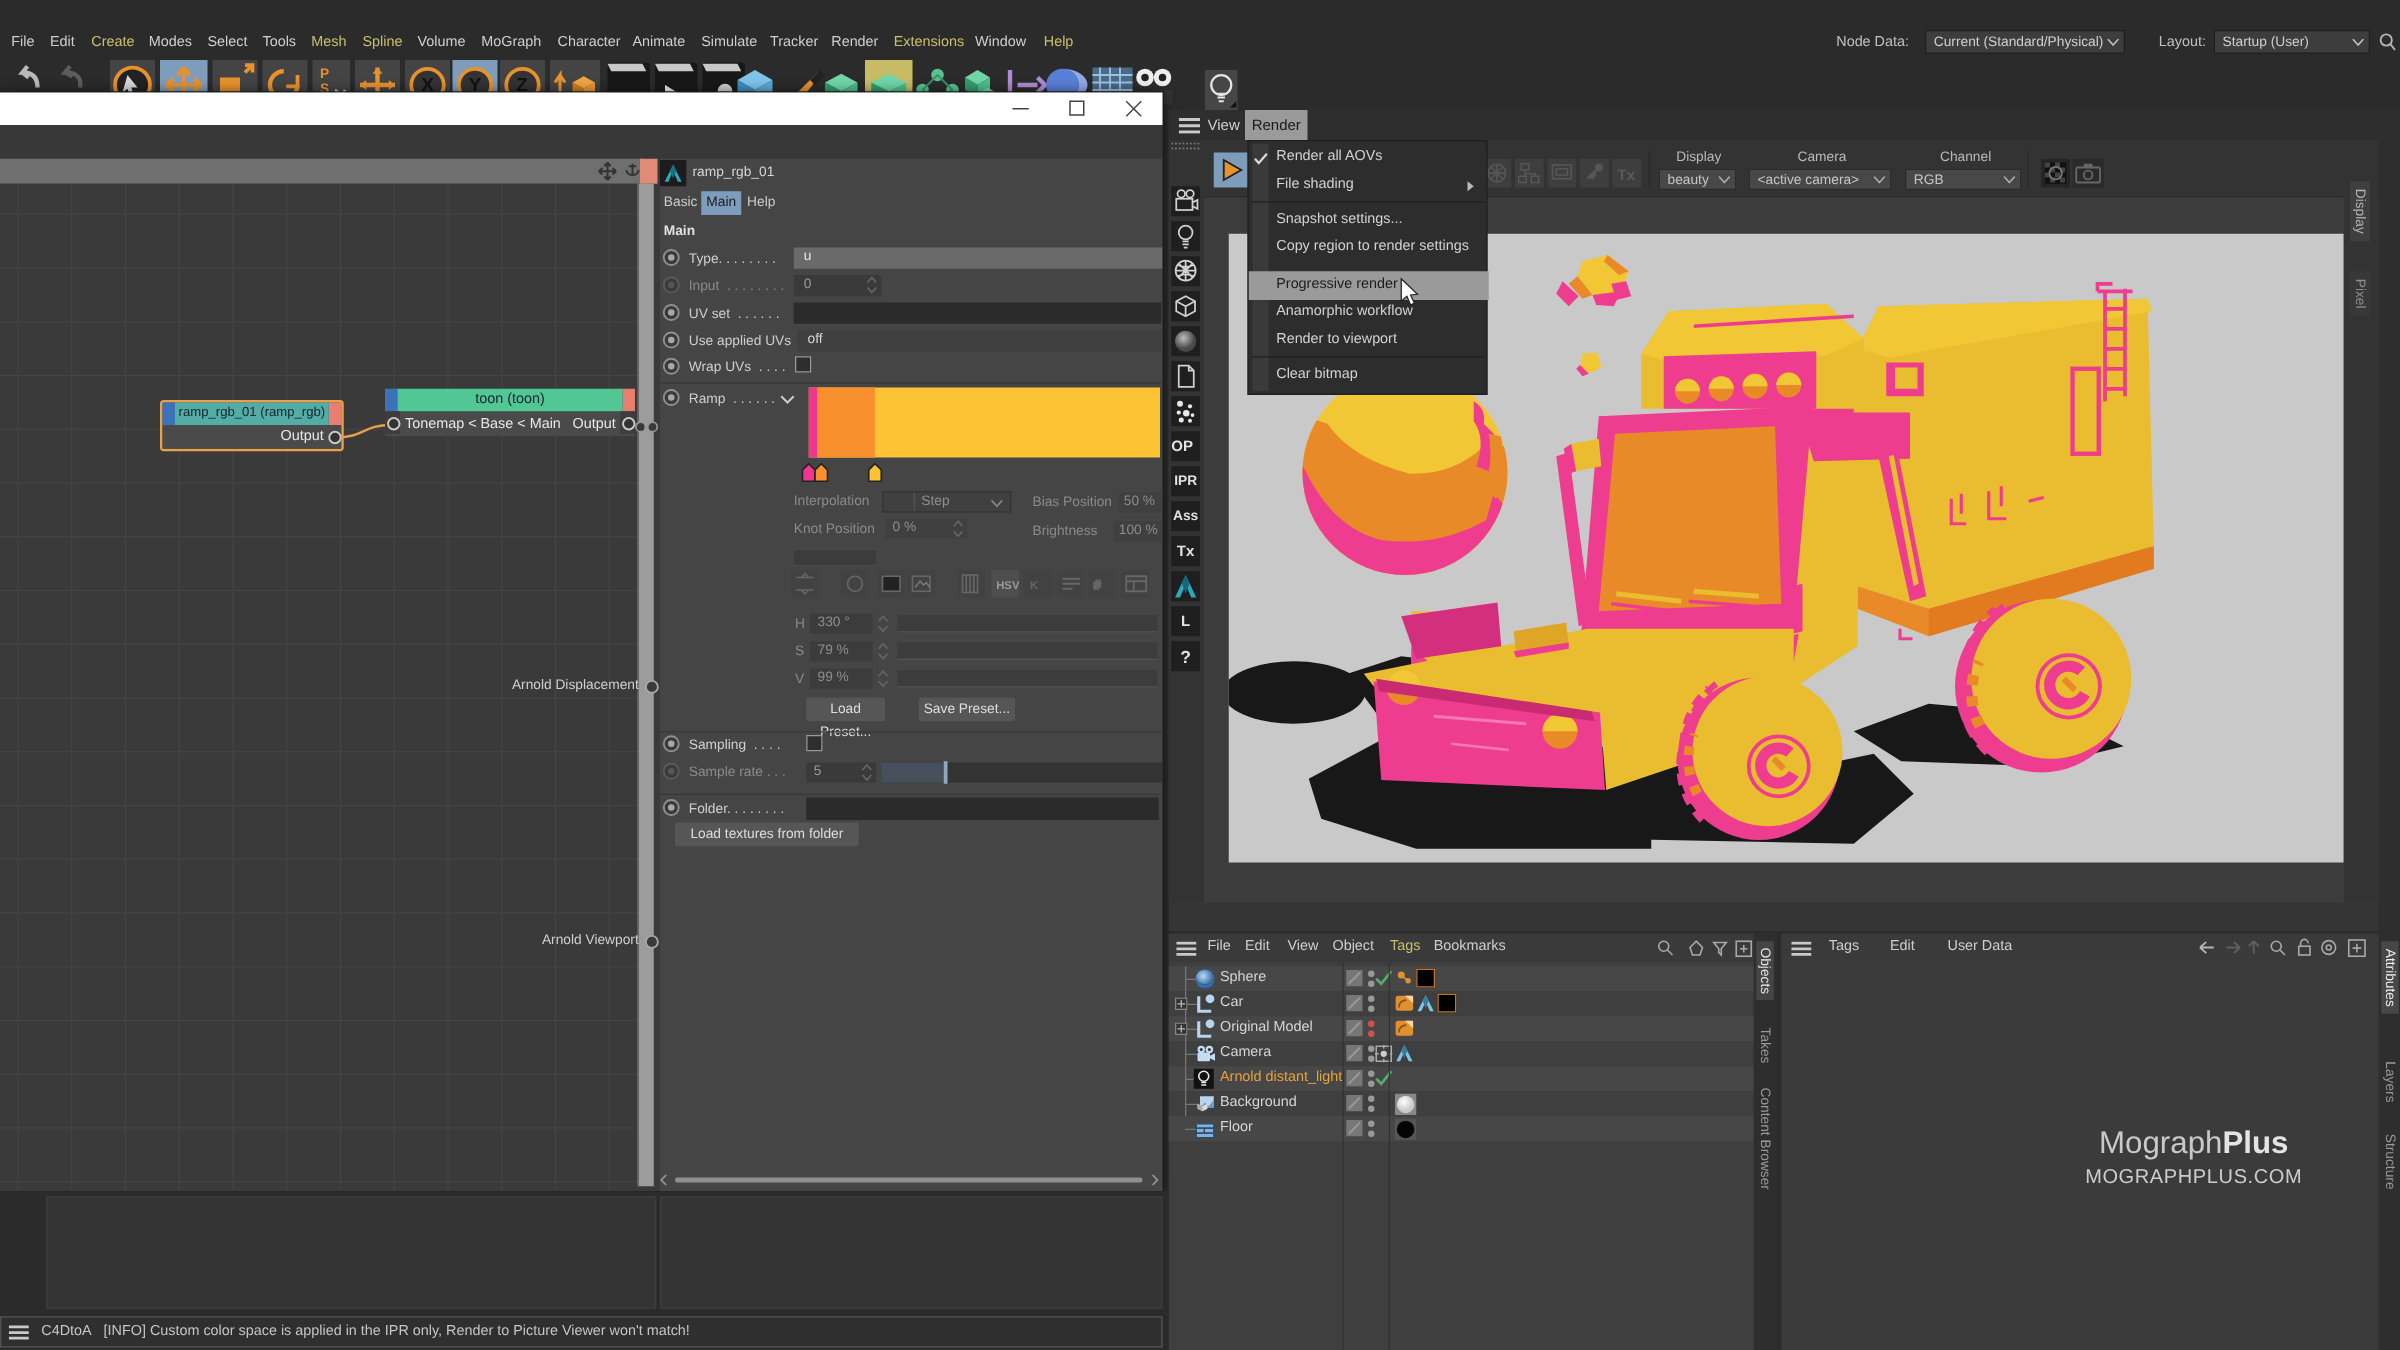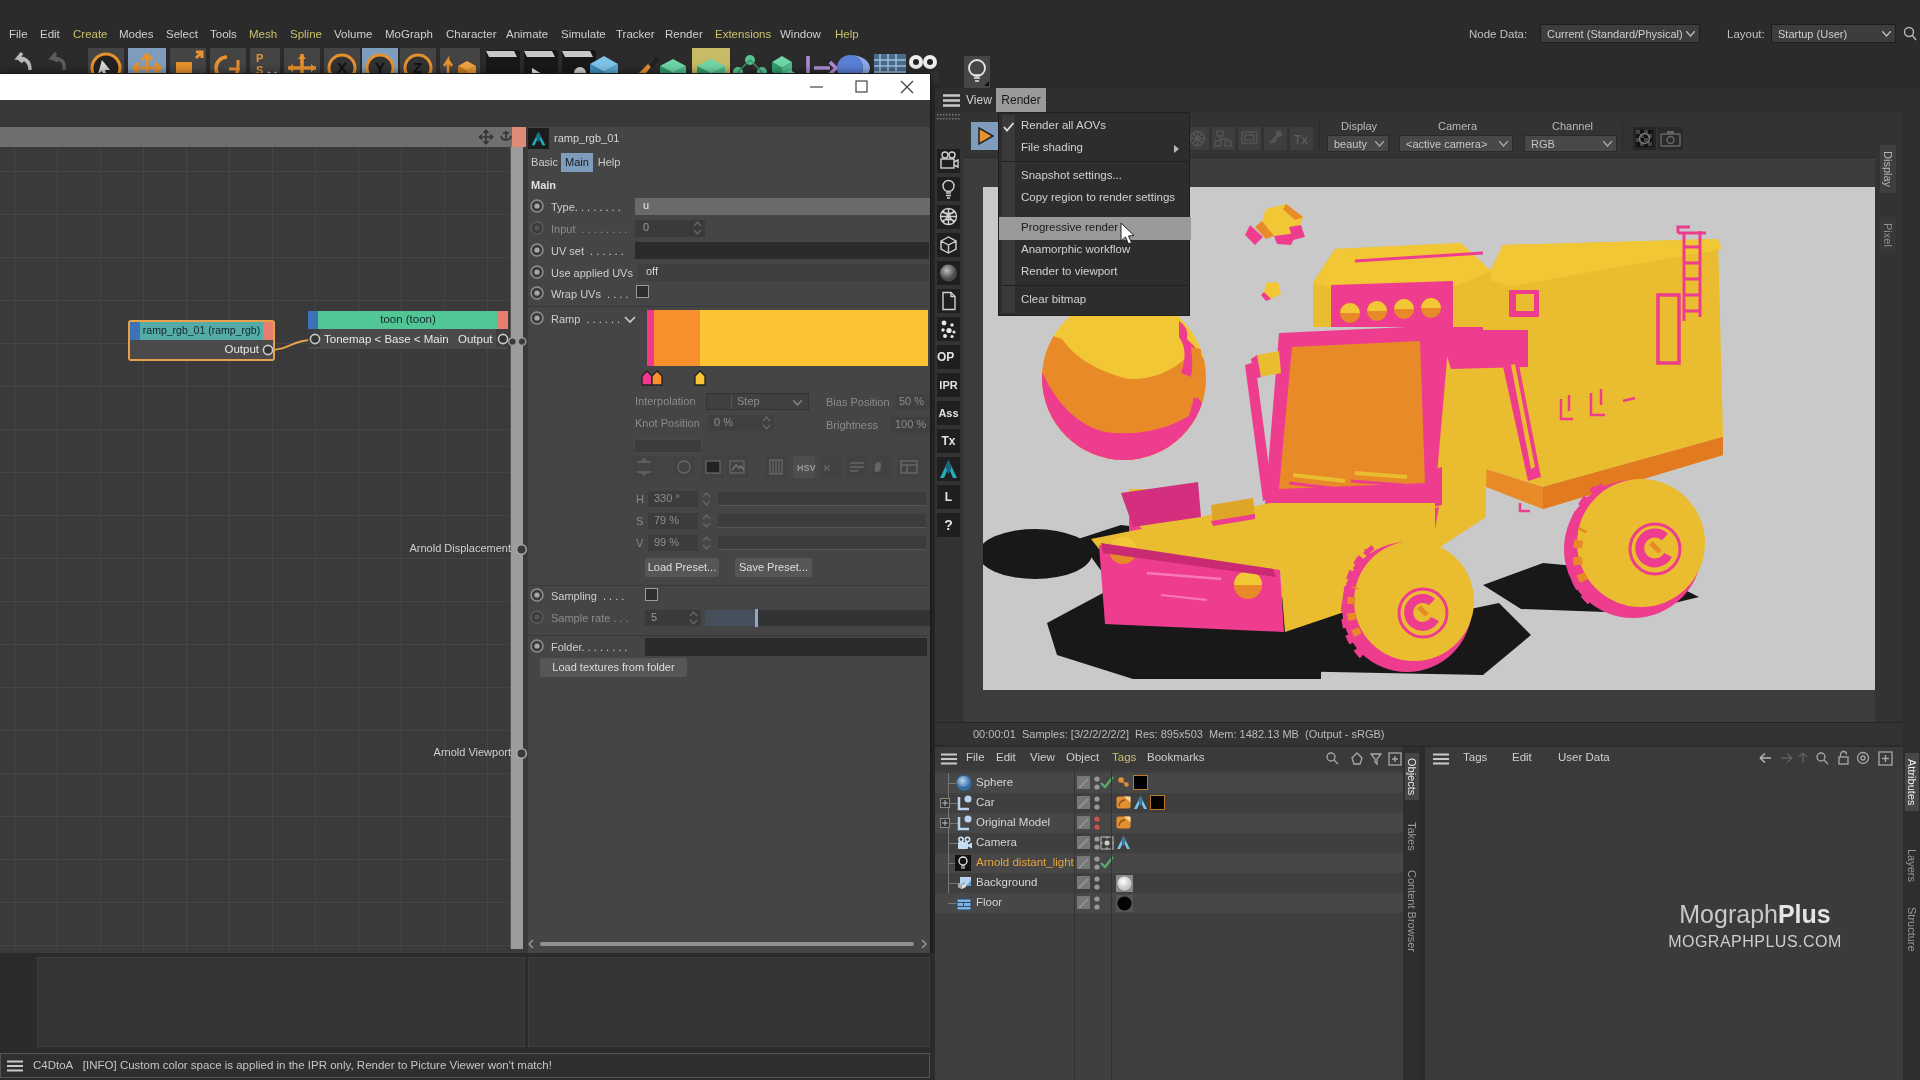--- a/index.html
+++ b/index.html
@@ -383,21 +383,21 @@
           <path d="M1 9 L4.5 13 L8 9" fill="none" stroke="#666" stroke-width="1.3"></path>
         </svg>
         <div class="abs" style="left:190px;top:387px;width:208px;height:14px;background:#3c3c3c;border-bottom:1px solid #555"></div>
         <div class="row-label dim" style="left:108px;top:410px">V</div>
         <div class="abs" style="left:120px;top:408px;width:50px;height:16px;background:#3c3c3c;color:#8e8e8e;padding:1px 0 0 6px">99 %</div>
         <svg class="abs" style="left:174px;top:409px" width="9" height="14">
           <path d="M1 5 L4.5 1 L8 5" fill="none" stroke="#666" stroke-width="1.3"></path>
           <path d="M1 9 L4.5 13 L8 9" fill="none" stroke="#666" stroke-width="1.3"></path>
         </svg>
         <div class="abs" style="left:190px;top:409px;width:208px;height:14px;background:#3c3c3c;border-bottom:1px solid #555"></div>
-        <div class="abs" style="left:117px;top:431px;width:74px;height:19px;background:#565656;color:#dedede;text-align:center;line-height:19px;border-radius:2px">Load Preset...</div>
+        <div class="abs" style="left:117px;top:431px;width:63px;height:19px;background:#565656;color:#dedede;text-align:center;line-height:19px;border-radius:2px">Load Preset...</div>
         <div class="abs" style="left:207px;top:431px;width:77px;height:19px;background:#565656;color:#dedede;text-align:center;line-height:19px;border-radius:2px">Save Preset...</div>
         <div class="abs" style="left:0;top:458px;width:402px;height:1px;background:#383838"></div>
         <svg class="abs" style="left:2px;top:461px" width="14" height="14">
           <circle cx="7" cy="7" r="6" fill="#3a3a3a" stroke="#909090" stroke-width="1.5"></circle>
           <circle cx="7" cy="7" r="2.6" fill="#a8a8a8"></circle>
         </svg>
         <div class="row-label" style="left:23px;top:463px">Sampling&nbsp; . . . .</div>
         <div class="abs" style="left:117px;top:461px;width:13px;height:13px;background:#2e2e2e;border:1.5px solid #9a9a9a"></div>
         <svg class="abs" style="left:2px;top:483px" width="14" height="14">
           <circle cx="7" cy="7" r="6" fill="#3a3a3a" stroke="#5a5a5a" stroke-width="1.5"></circle>
@@ -735,23 +735,20 @@
             <path d="M11.5 3 L14.5 10 L11.5 17.5 L8.5 10 Z" fill="#17657a"></path>
           </svg></div>
         <div class="abs" style="left:2px;top:373px;width:23px;height:24px;background:#1f1f1f">
           <div style="font-family:Liberation Sans;font-weight:bold;color:#e2e2e2;font-size:12px;text-align:center;line-height:24px">L</div>
         </div>
         <div class="abs" style="left:2px;top:401px;width:23px;height:24px;background:#1f1f1f">
           <div style="font-family:Liberation Sans;font-weight:bold;color:#e2e2e2;font-size:12px;text-align:center;line-height:24px;font-size:14px">?</div>
         </div>
       </div>
 
-  <div class="abs" style="left:0;top:634px;width:968px;height:23px;background:#333;border-top:1px solid #252525;color:#bcbcbc;font-size:11px">
-    <span class="abs" style="left:38px;top:5px">00:00:01&nbsp;&nbsp;Samples: [3/2/2/2/2/2]&nbsp;&nbsp;Res: 895x503&nbsp;&nbsp;Mem: 1482.13 MB&nbsp;&nbsp;(Output - sRGB)</span>
-  </div>
 
   <div class="abs" style="left:940px;top:24px;width:28px;height:610px;background:#333">
     <div class="abs vtext" style="left:5px;top:33px;background:#3f3f3f;padding:6px 2px;color:#b5b5b5">Display</div>
     <div class="abs vtext" style="left:5px;top:105px;background:#383838;padding:6px 2px;color:#8f8f8f">Pixel</div>
   </div>
 
   <div class="abs" style="left:63px;top:24px;width:192px;height:204px;background:#2d2d2d;border:1px solid #1f1f1f;font-size:11.5px;color:#d2d2d2;z-index:40">
     <div class="abs" style="left:3px;top:2px;width:13px;height:198px;background:#3a3a3a"></div>
     <svg class="abs" style="left:4px;top:9px" width="12" height="10">
           <path d="M1 5 L4 8.5 L10.5 1" fill="none" stroke="#ddd" stroke-width="1.8"></path>

